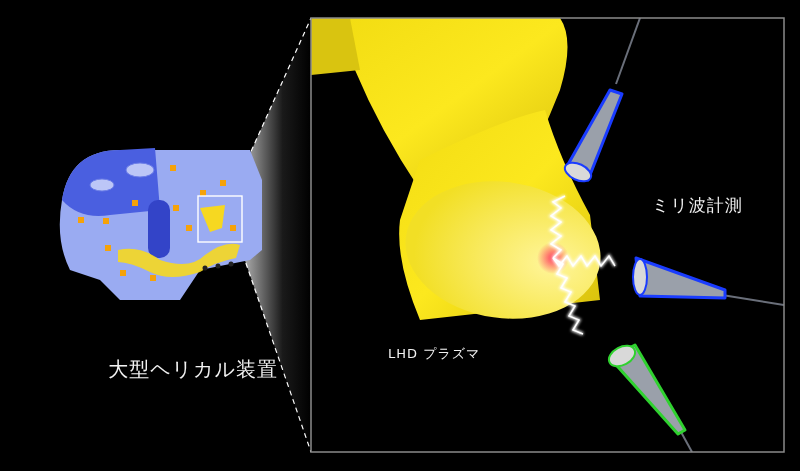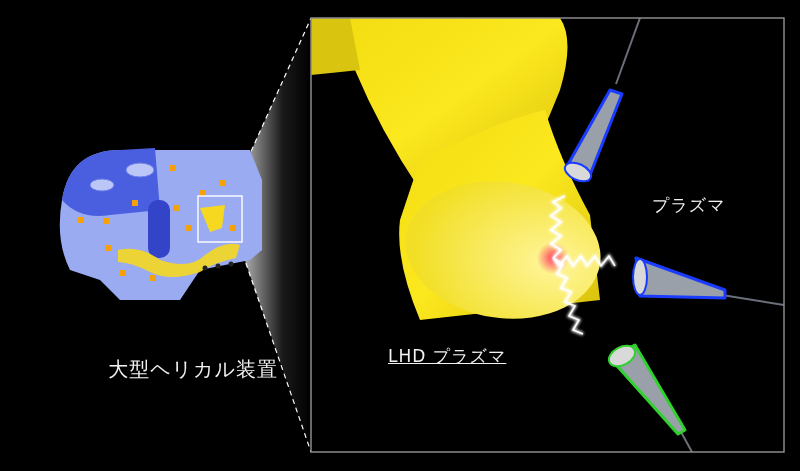--- a/index.html
+++ b/index.html
@@ -1,21 +1,21 @@
 <!DOCTYPE html>
 <html><head>
 <meta charset="utf-8">
 <style>
   html, body { margin:0; padding:0; background:#000; }
   body { width:800px; height:471px; position:relative; overflow:hidden;
          font-family:"DejaVu Sans","Liberation Sans",sans-serif; color:#fff; }
   .stage { position:absolute; left:0; top:0; width:800px; height:471px; }
   .label { position:absolute; color:#f2f2f2; white-space:nowrap; letter-spacing:1px; }
   .lbl-lhd { left:78px; top:357px; font-size:20px; text-align:right; width:200px; line-height:24px; }
-  .lbl-plasma { left:388px; top:345px; font-size:17px;text-decoration:underline; }
+  .lbl-plasma { left:388px; top:345px; font-size:13px; }
   .lbl-mm { left:652px; top:194px; font-size:17px; }
 </style>
 </head>
 <body>
 
 <div class="stage">
 <svg width="800" height="471" viewBox="0 0 800 471">
   <defs>
     <linearGradient id="beam" x1="0" y1="0" x2="1" y2="0">
       <stop offset="0" stop-color="#bdbdbd"></stop>
@@ -116,14 +116,14 @@
       <ellipse cx="622" cy="356" rx="14" ry="9" transform="rotate(-28 622 356)" fill="#d9d9d9" stroke="#2fd12f" stroke-width="2"></ellipse>
     </g>
   </g>
   <rect x="311" y="18" width="473" height="434" fill="none" stroke="#8a8a8a" stroke-width="1.5"></rect>
 </svg>
 
 <div class="label lbl-lhd">
   <div>大型ヘリカル装置</div>
 </div>
 <div class="label lbl-plasma">LHD プラズマ</div>
-<div class="label lbl-mm">プラズマ</div>
+<div class="label lbl-mm">ミリ波計測</div>
 </div>
 
 </body></html>

